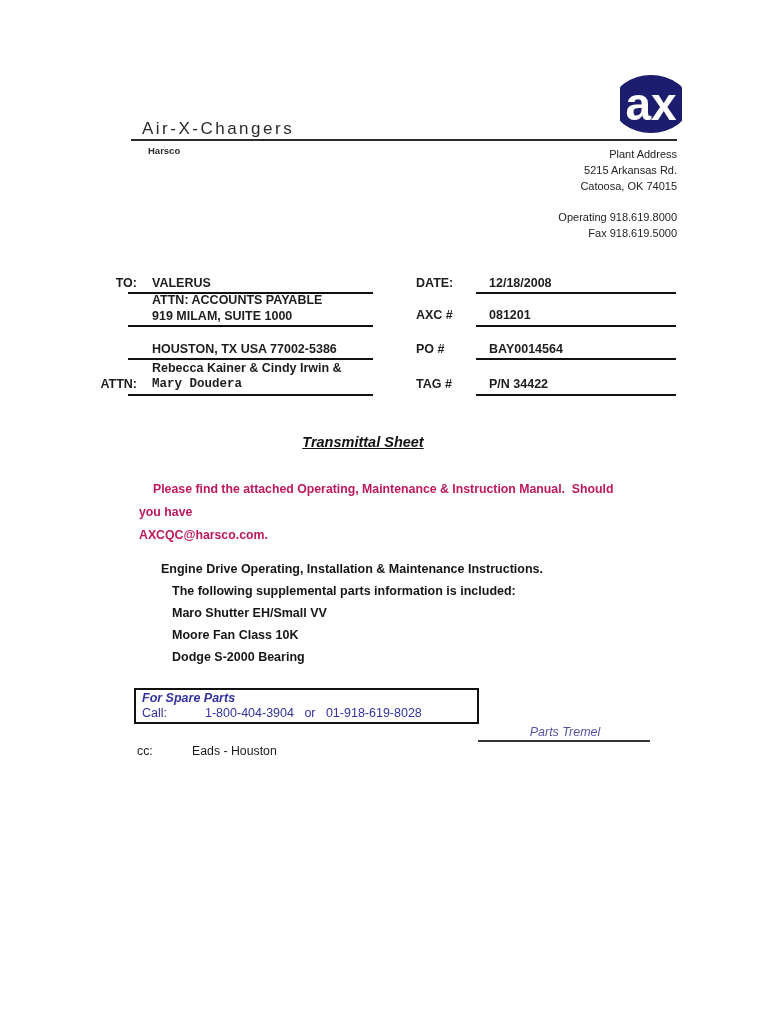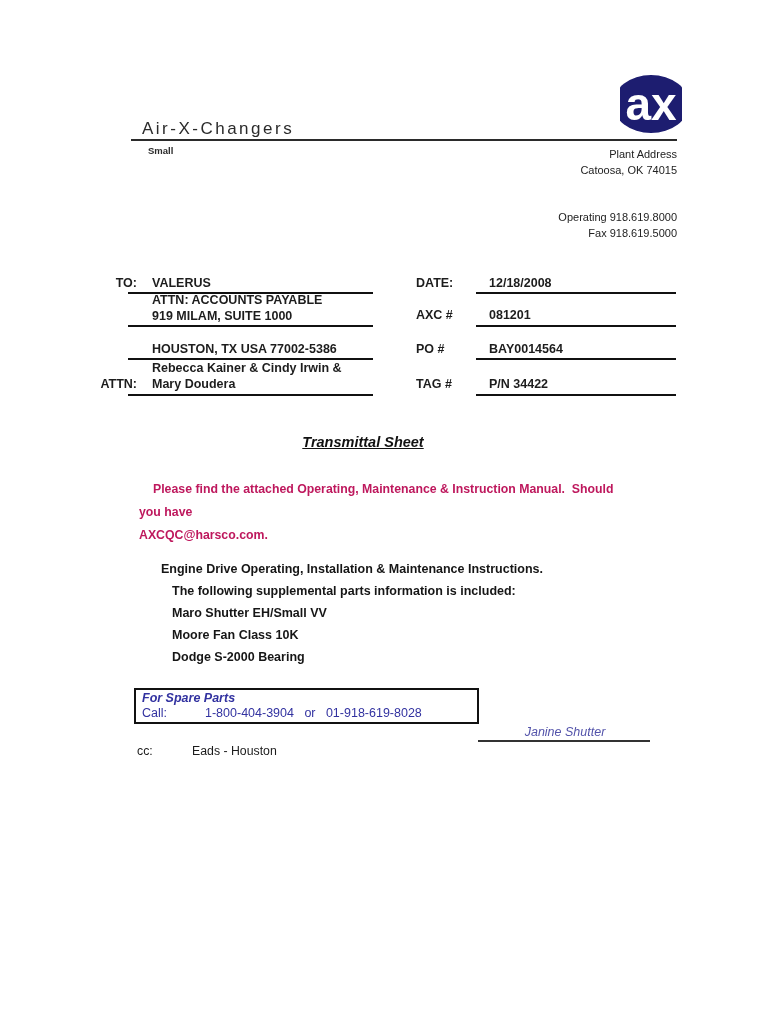--- a/index.html
+++ b/index.html
@@ -85,24 +85,25 @@
             <rect x="3" y="0" width="62" height="60"></rect>
           </clipPath>
       </defs>
       <ellipse cx="34" cy="30" rx="38" ry="29" fill="#1d1d70" clip-path="url(#logoClip)"></ellipse>
       <text x="34" y="46" text-anchor="middle" font-family="Liberation Sans, sans-serif" font-size="46" font-weight="bold" fill="#ffffff">ax</text>
     </svg>
   </div>
 
   <div class="abs company-name">Air-X-Changers</div>
   <div class="abs header-rule"></div>
-  <div class="abs company-subtitle">Small</div>
+  <div class="abs company-subtitle">Harsco</div>
 
   <div class="abs right-block plant-address">
     <div>Plant Address</div>
+    <div>5215 Arkansas Rd.</div>
     <div>Catoosa, OK 74015</div>
   </div>
 
   <div class="abs right-block phone-block">
     <div>Operating 918.619.8000</div>
     <div>Fax 918.619.5000</div>
   </div>
 
   <div class="abs flabel flabel-right" style="top:276px;">TO:</div>
   <div class="abs fvalue" style="left:152px;top:276px;">VALERUS</div>
@@ -110,21 +111,21 @@
 
   <div class="abs fvalue" style="left:152px;top:293px;">ATTN: ACCOUNTS PAYABLE</div>
   <div class="abs fvalue" style="left:152px;top:309px;">919 MILAM, SUITE 1000</div>
   <div class="abs uline ul-left" style="top:325px;"></div>
 
   <div class="abs fvalue" style="left:152px;top:342px;">HOUSTON, TX USA 77002-5386</div>
   <div class="abs uline ul-left" style="top:358px;"></div>
 
   <div class="abs fvalue" style="left:152px;top:361px;">Rebecca Kainer &amp; Cindy Irwin &amp;</div>
   <div class="abs flabel flabel-right" style="top:377px;">ATTN:</div>
-  <div class="abs fvalue" style="left:152px;top:377px;">Mary Doudera</div>
+  <div class="abs fvalue" style="left:152px;top:377px;font-family:Liberation Mono, monospace;">Mary Doudera</div>
   <div class="abs uline ul-left" style="top:394px;"></div>
 
   <div class="abs flabel" style="left:416px;top:276px;">DATE:</div>
   <div class="abs fvalue" style="left:489px;top:276px;">12/18/2008</div>
   <div class="abs uline ul-right" style="top:292px;"></div>
 
   <div class="abs flabel" style="left:416px;top:308px;">AXC #</div>
   <div class="abs fvalue" style="left:489px;top:308px;">081201</div>
   <div class="abs uline ul-right" style="top:325px;"></div>
 
@@ -147,19 +148,19 @@
   <div class="abs engine-line" style="left:148px;top:584px;">The following supplemental parts information is included:</div>
   <div class="abs engine-line" style="left:148px;top:606px;">Maro Shutter EH/Small VV</div>
   <div class="abs engine-line" style="left:148px;top:628px;">Moore Fan Class 10K</div>
   <div class="abs engine-line" style="left:148px;top:650px;">Dodge S-2000 Bearing</div>
 
   <div class="abs spare-box"></div>
   <div class="abs spare-title">For Spare Parts</div>
   <div class="abs spare-call">Call:</div>
   <div class="abs spare-numbers">1-800-404-3904   or   01-918-619-8028</div>
 
-  <div class="abs signature">Janine Shutter</div>
+  <div class="abs signature">Parts Tremel</div>
   <div class="abs sig-rule"></div>
 
   <div class="abs cc-label">cc:</div>
   <div class="abs cc-value">Eads - Houston</div>
 
 </div>
 
 </body></html>

